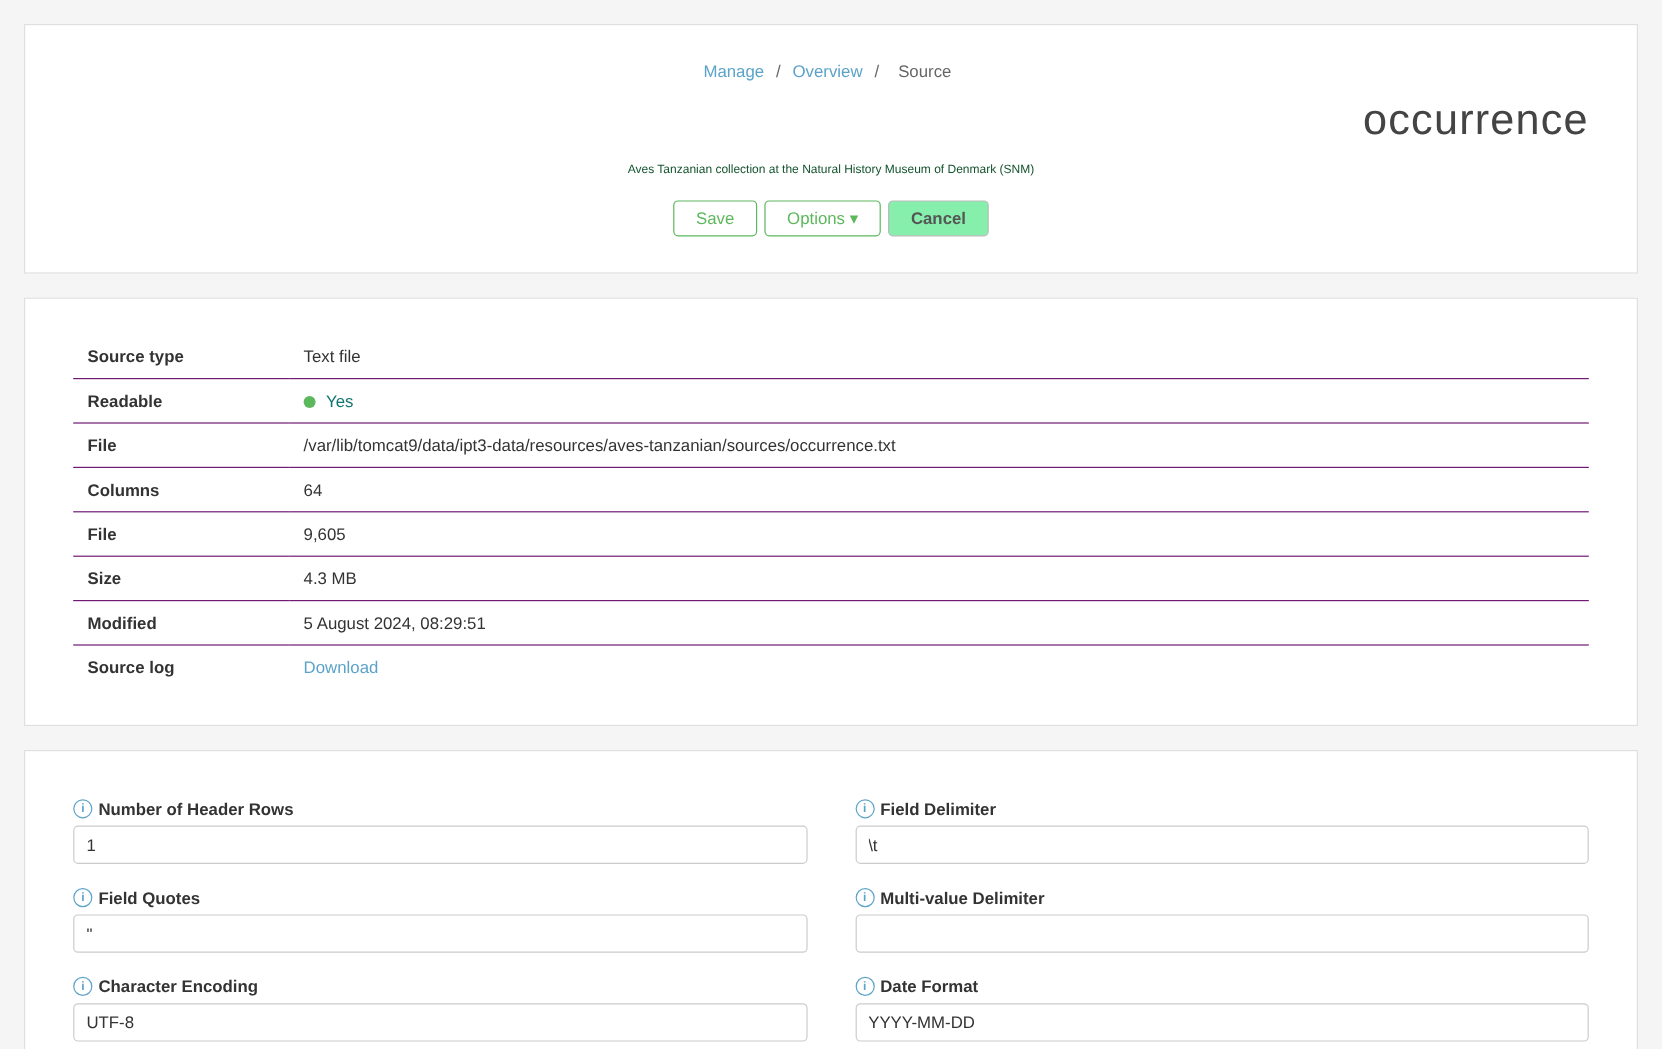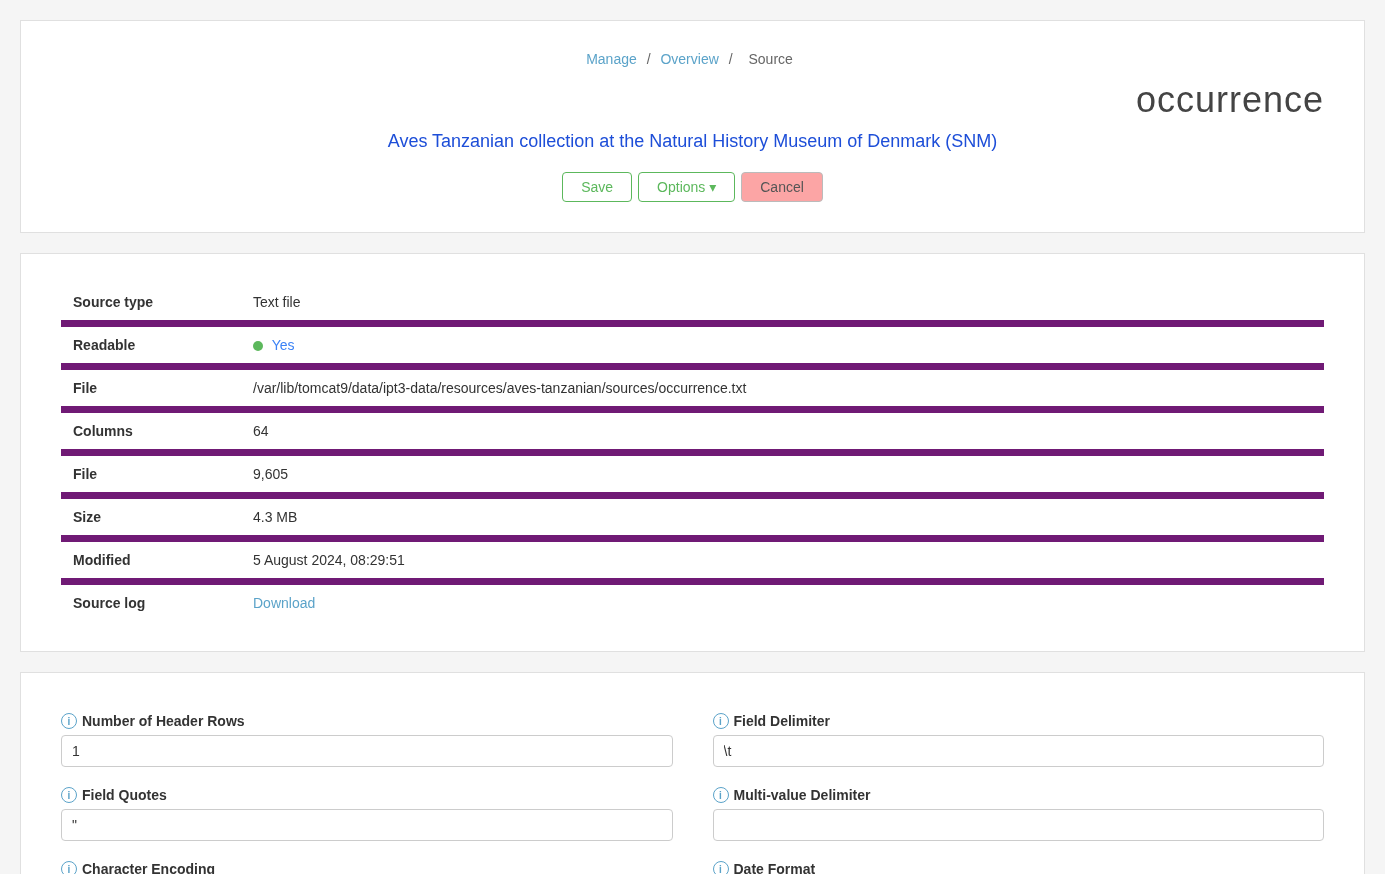--- a/index.html
+++ b/index.html
@@ -37,23 +37,23 @@
       font-weight: 300;
       color: #444;
       margin-bottom: 10px;
       letter-spacing: 1px;
     }
     .subtitle {
       text-align: center;
       margin-bottom: 20px;
     }
     .subtitle a {
-      color: #1d4ed8;
+      color: #14532d;
       text-decoration: none;
-      font-size: 18px;
+      font-size: 10px;
     }
     .btn-row {
       display: flex;
       justify-content: center;
       gap: 6px;
     }
     .btn {
       padding: 6px 18px;
       border-radius: 4px;
       font-size: 14px;
@@ -65,30 +65,31 @@
       background: #fff;
       color: #5cb85c;
       border-color: #5cb85c;
     }
     .btn-options {
       background: #fff;
       color: #5cb85c;
       border-color: #5cb85c;
     }
     .btn-cancel {
-      background: #fca5a5;
+      background: #86efac;
       color: #555;
       border-color: #bbb;
+      font-weight: bold;
     }
     .info-table {
       width: 100%;
       border-collapse: collapse;
     }
     .info-table tr {
-      border-bottom: 7px solid #701a75;
+      border-bottom: 1px solid #701a75;
     }
     .info-table tr:last-child {
       border-bottom: none;
     }
     .info-table td {
       padding: 10px 12px;
       vertical-align: middle;
     }
     .info-table td:first-child {
       font-weight: bold;
@@ -98,21 +99,21 @@
     .readable-dot {
       display: inline-block;
       width: 10px;
       height: 10px;
       border-radius: 50%;
       background: #5cb85c;
       margin-right: 5px;
       vertical-align: middle;
     }
     .readable-yes {
-      color: #3b82f6;
+      color: #0f766e;
     }
     .link-download {
       color: #5ba3c9;
       text-decoration: none;
     }
     .form-section {
       display: grid;
       grid-template-columns: 1fr 1fr;
       gap: 20px 40px;
       padding: 10px 0;

